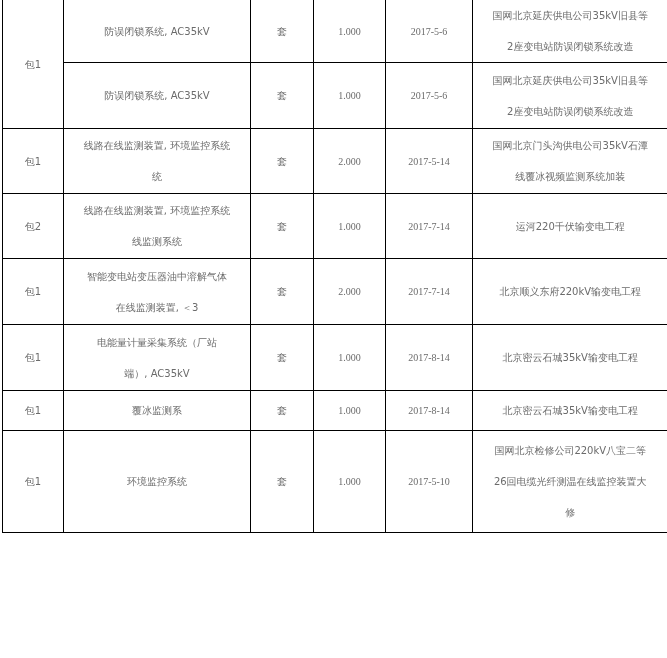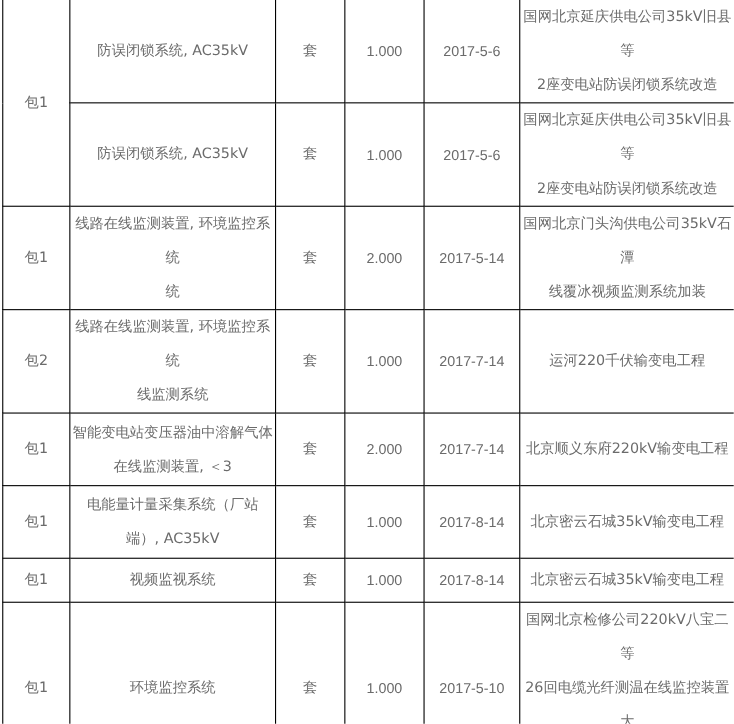--- a/index.html
+++ b/index.html
@@ -15,21 +15,21 @@
     border-collapse: collapse;
     table-layout: fixed;
     margin-left: 2px;
     width: 665px;
   }
   table.procurement td {
     border: 1px solid #000000;
     text-align: center;
     vertical-align: middle;
     color: #6b6b6b;
-    font-size: 13px;
+    font-size: 10px;
     line-height: 31px;
     padding: 0 2px;
     white-space: pre-line;
     overflow: hidden;
   }
   
   table.procurement tr.r0 > td { border-top: none; }
   
   table.procurement td.col-project { border-right: none; }
 
@@ -43,21 +43,21 @@
   tr.r0 { height: 62px; }
   tr.r1 { height: 66px; }
   tr.r2 { height: 65px; }
   tr.r3 { height: 65px; }
   tr.r4 { height: 66px; }
   tr.r5 { height: 66px; }
   tr.r6 { height: 40px; }
   tr.r7 { height: 102px; }
 
   td.num {
-    font-family: Liberation Sans, sans-serif;
+    font-family: Liberation Serif, serif;
     font-size: 13px;
     white-space: nowrap;
   }
 </style>
 </head>
 <body>
 
 <table class="procurement">
   <colgroup>
     <col class="c-pkg">
@@ -117,21 +117,21 @@
       <td>包1</td>
       <td>电能量计量采集系统（厂站
 端）, AC35kV</td>
       <td>套</td>
       <td class="num">1.000</td>
       <td class="num">2017-8-14</td>
       <td class="col-project">北京密云石城35kV输变电工程</td>
     </tr>
     <tr class="r6">
       <td>包1</td>
-      <td>视频监视系统</td>
+      <td>覆冰监测系</td>
       <td>套</td>
       <td class="num">1.000</td>
       <td class="num">2017-8-14</td>
       <td class="col-project">北京密云石城35kV输变电工程</td>
     </tr>
     <tr class="r7">
       <td>包1</td>
       <td>环境监控系统</td>
       <td>套</td>
       <td class="num">1.000</td>

